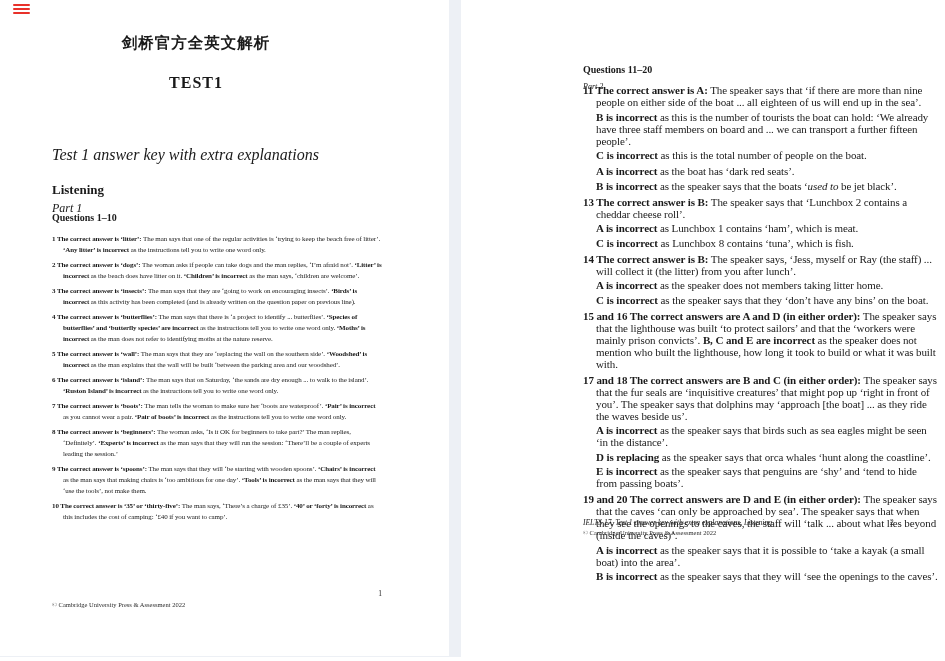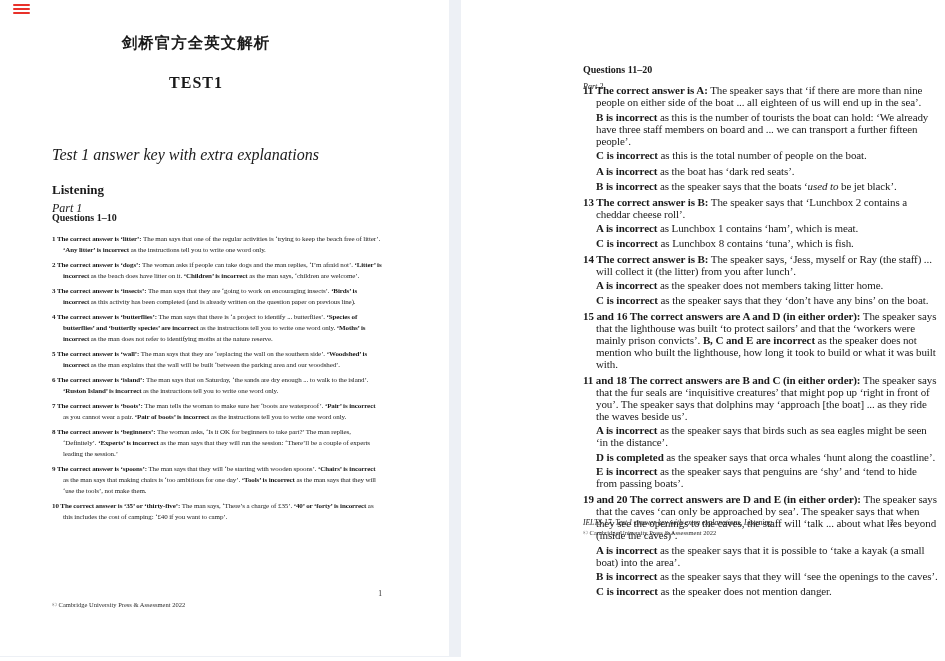--- a/index.html
+++ b/index.html
@@ -105,30 +105,29 @@
         </div>
         <div class="item-r">
           <p class="main"><span class="b">14 The correct answer is B:</span><span> The speaker says, ‘Jess, myself or Ray (the staff) ... will collect it (the litter) from you after lunch’.</span></p>
           <p class="sub"><span class="b">A is incorrect</span><span> as the speaker does not members taking litter home.</span></p>
           <p class="sub"><span class="b">C is incorrect</span><span> as the speaker says that they ‘don’t have any bins’ on the boat.</span></p>
         </div>
         <div class="item-r">
           <p class="main"><span class="b">15 and 16 The correct answers are A and D (in either order):</span><span> The speaker says that the lighthouse was built ‘to protect sailors’ and that the ‘workers were mainly prison convicts’. </span><span class="b">B, C and E are incorrect</span><span> as the speaker does not mention who built the lighthouse, how long it took to build or what it was built with.</span></p>
         </div>
         <div class="item-r">
-          <p class="main"><span class="b">11 and 18 The correct answers are B and C (in either order):</span><span> The speaker says that the fur seals are ‘inquisitive creatures’ that might pop up ‘right in front of you’. The speaker says that dolphins may ‘approach [the boat] ... as they ride the waves beside us’.</span></p>
+          <p class="main"><span class="b">17 and 18 The correct answers are B and C (in either order):</span><span> The speaker says that the fur seals are ‘inquisitive creatures’ that might pop up ‘right in front of you’. The speaker says that dolphins may ‘approach [the boat] ... as they ride the waves beside us’.</span></p>
           <p class="sub"><span class="b">A is incorrect</span><span> as the speaker says that birds such as sea eagles might be seen ‘in the distance’.</span></p>
-          <p class="sub"><span class="b">D is completed</span><span> as the speaker says that orca whales ‘hunt along the coastline’.</span></p>
+          <p class="sub"><span class="b">D is replacing</span><span> as the speaker says that orca whales ‘hunt along the coastline’.</span></p>
           <p class="sub"><span class="b">E is incorrect</span><span> as the speaker says that penguins are ‘shy’ and ‘tend to hide from passing boats’.</span></p>
         </div>
         <div class="item-r">
           <p class="main"><span class="b">19 and 20 The correct answers are D and E (in either order):</span><span> The speaker says that the caves ‘can only be approached by sea’. The speaker says that when they see the openings to the caves, the staff will ‘talk ... about what lies beyond (inside the caves)’.</span></p>
           <p class="sub"><span class="b">A is incorrect</span><span> as the speaker says that it is possible to ‘take a kayak (a small boat) into the area’.</span></p>
           <p class="sub"><span class="b">B is incorrect</span><span> as the speaker says that they will ‘see the openings to the caves’.</span></p>
-          <p class="sub"><span class="b">C is incorrect</span><span> as the speaker does not mention danger.</span></p>
         </div>
       </div>
     <div class="footer-right">IELTS 17, Test 1 answer key with extra explanations, Listening</div>
     <div class="pagenum-right">2</div>
     <div class="copy-right">© Cambridge University Press &amp; Assessment 2022</div>
   </div>
 
 </div>
 
 </body></html>

